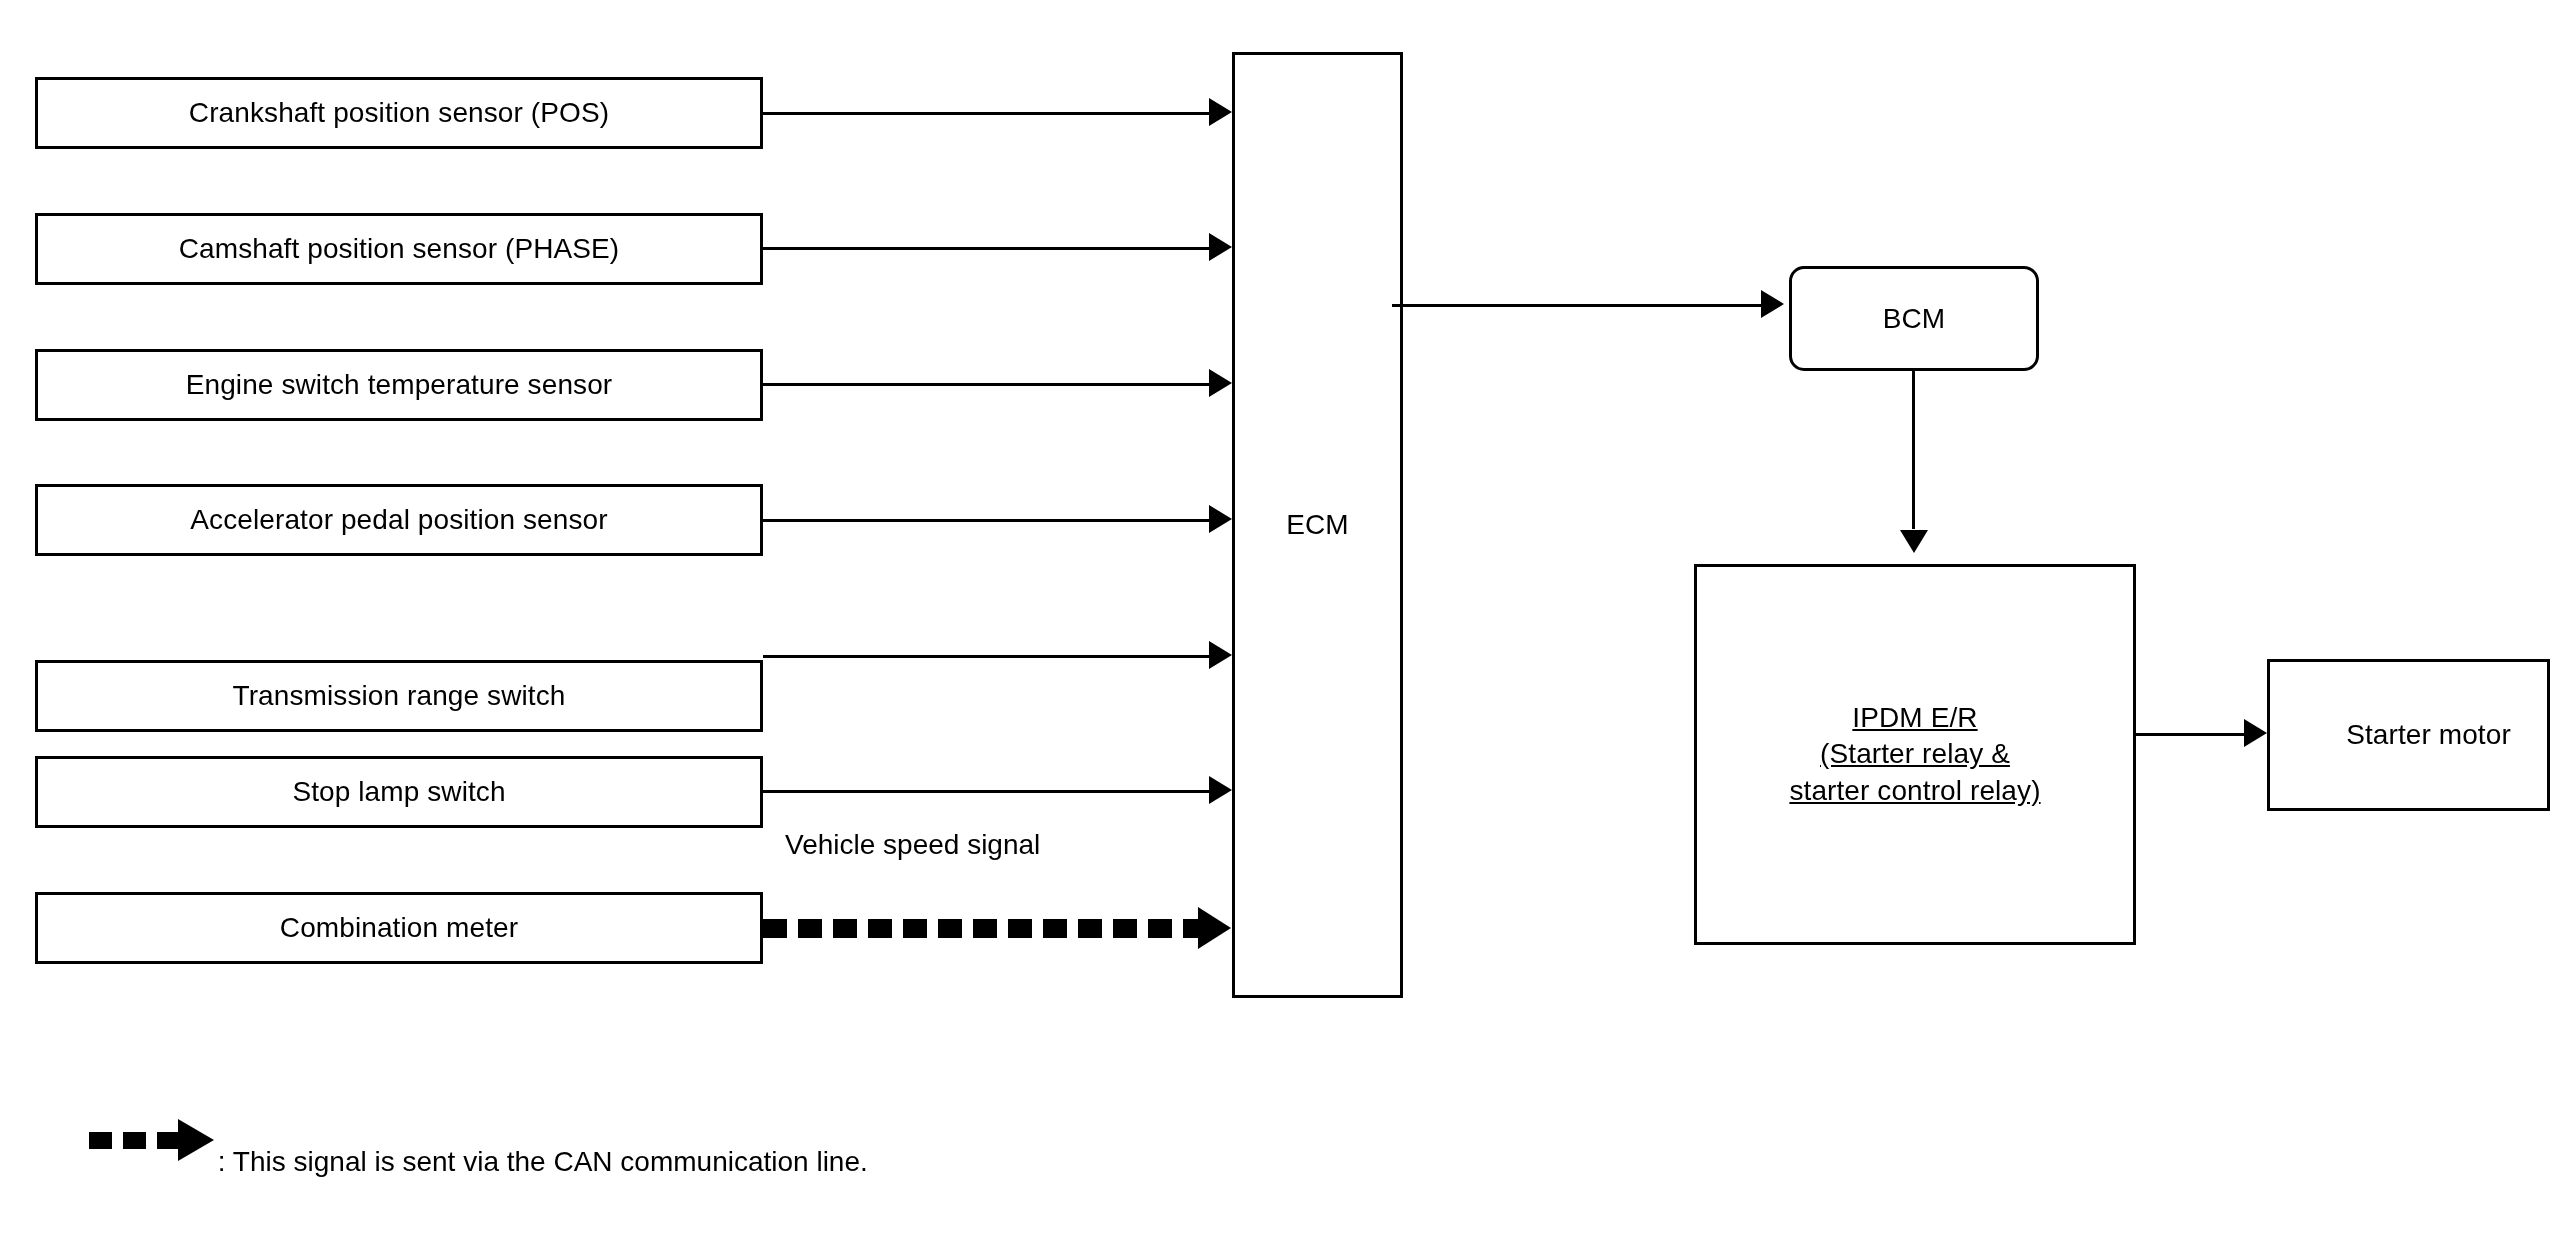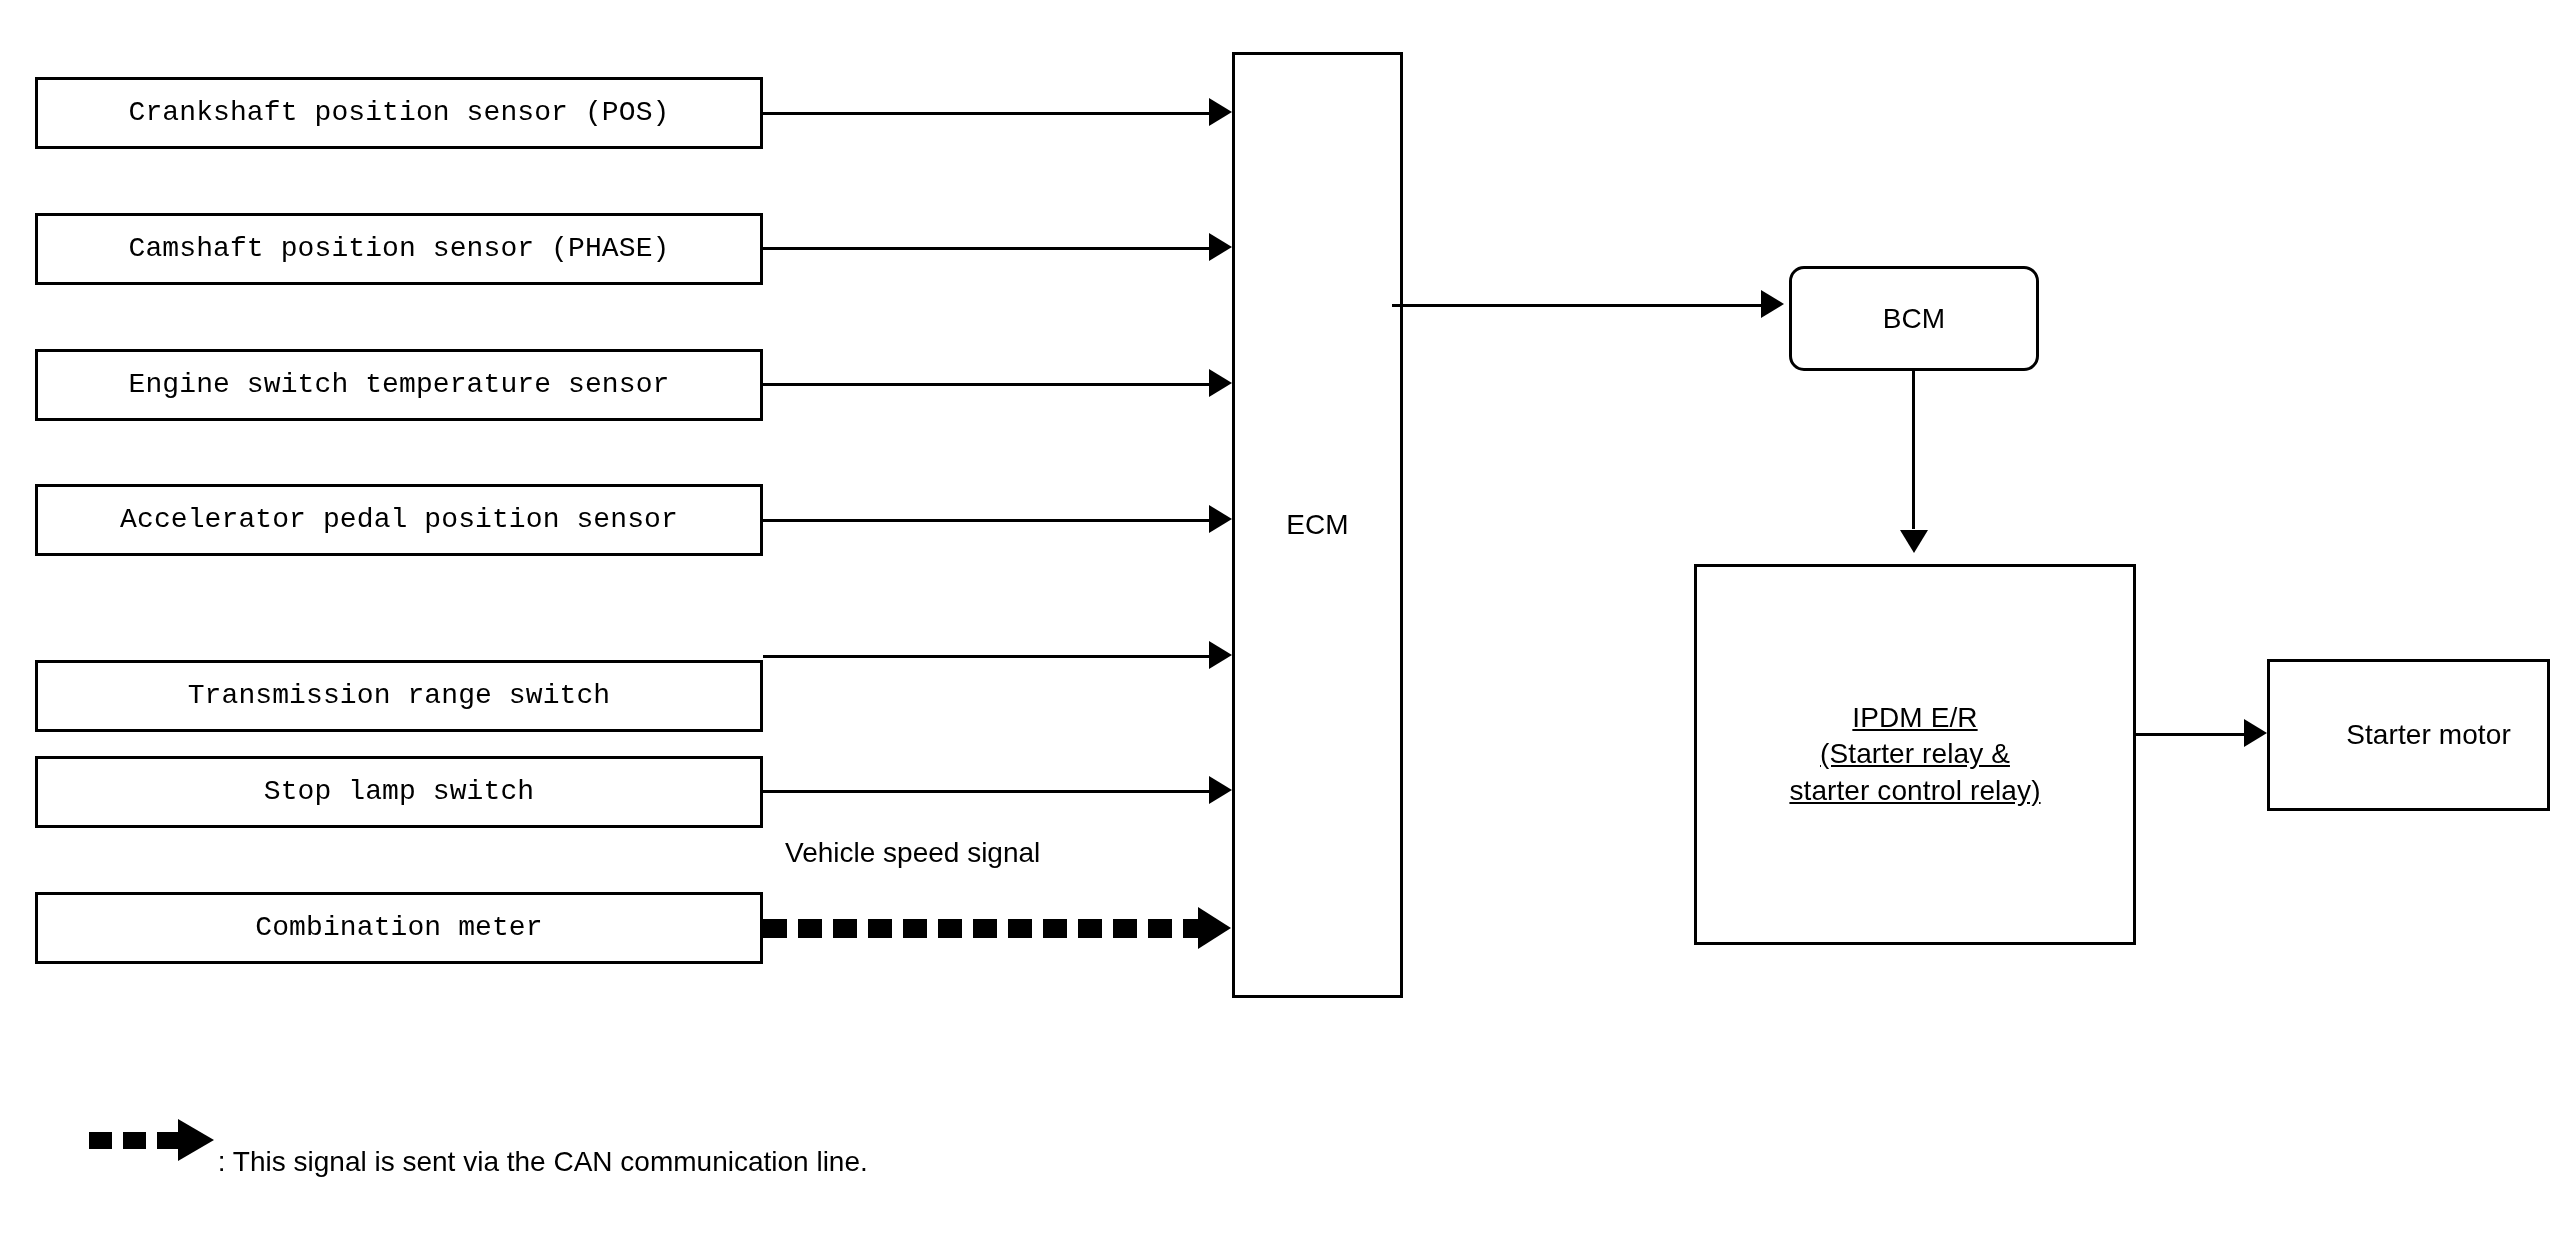--- a/index.html
+++ b/index.html
@@ -32,21 +32,20 @@
     letter-spacing: 0.1px;
     white-space: pre-line;
   }
   .node.multiline { line-height: 1.30; text-decoration: underline; }
 
   
   .sensor-box {
     left: 35px;
     width: 728px;
     height: 72px;
-    font-family: Liberation Mono, monospace;
   }
 
   
   #ecm-box {
     left: 1232px;
     top: 52px;
     width: 171px;
     height: 946px;
     font-size: 28px;
   }
@@ -209,21 +208,21 @@
 
   <div class="hline" style="left:763px; top:655px; width:446px;"></div>
   <div class="arrow-right" style="left:1209px; top:641px;"></div>
 
   <div class="hline" style="left:763px; top:790px; width:446px;"></div>
   <div class="arrow-right" style="left:1209px; top:776px;"></div>
 
   <div class="can-bar" style="left:763px; top:919px; width:440px;"></div>
   <div class="can-arrow" style="left:1198px; top:907px;"></div>
 
-  <div class="flabel" style="left:785px; top:829px;margin-top:8px;">Vehicle speed signal</div>
+  <div class="flabel" style="left:785px; top:829px;">Vehicle speed signal</div>
 
   <div class="node" id="ecm-box">ECM</div>
 
   <div class="hline" style="left:1392px; top:304px; width:370px;"></div>
   <div class="arrow-right" style="left:1761px; top:290px;"></div>
 
   <div class="node" id="bcm-box">BCM</div>
 
   <div class="vline" style="left:1912px; top:370px; height:159px;"></div>
   <div class="arrow-down" style="left:1900px; top:530px;"></div>

